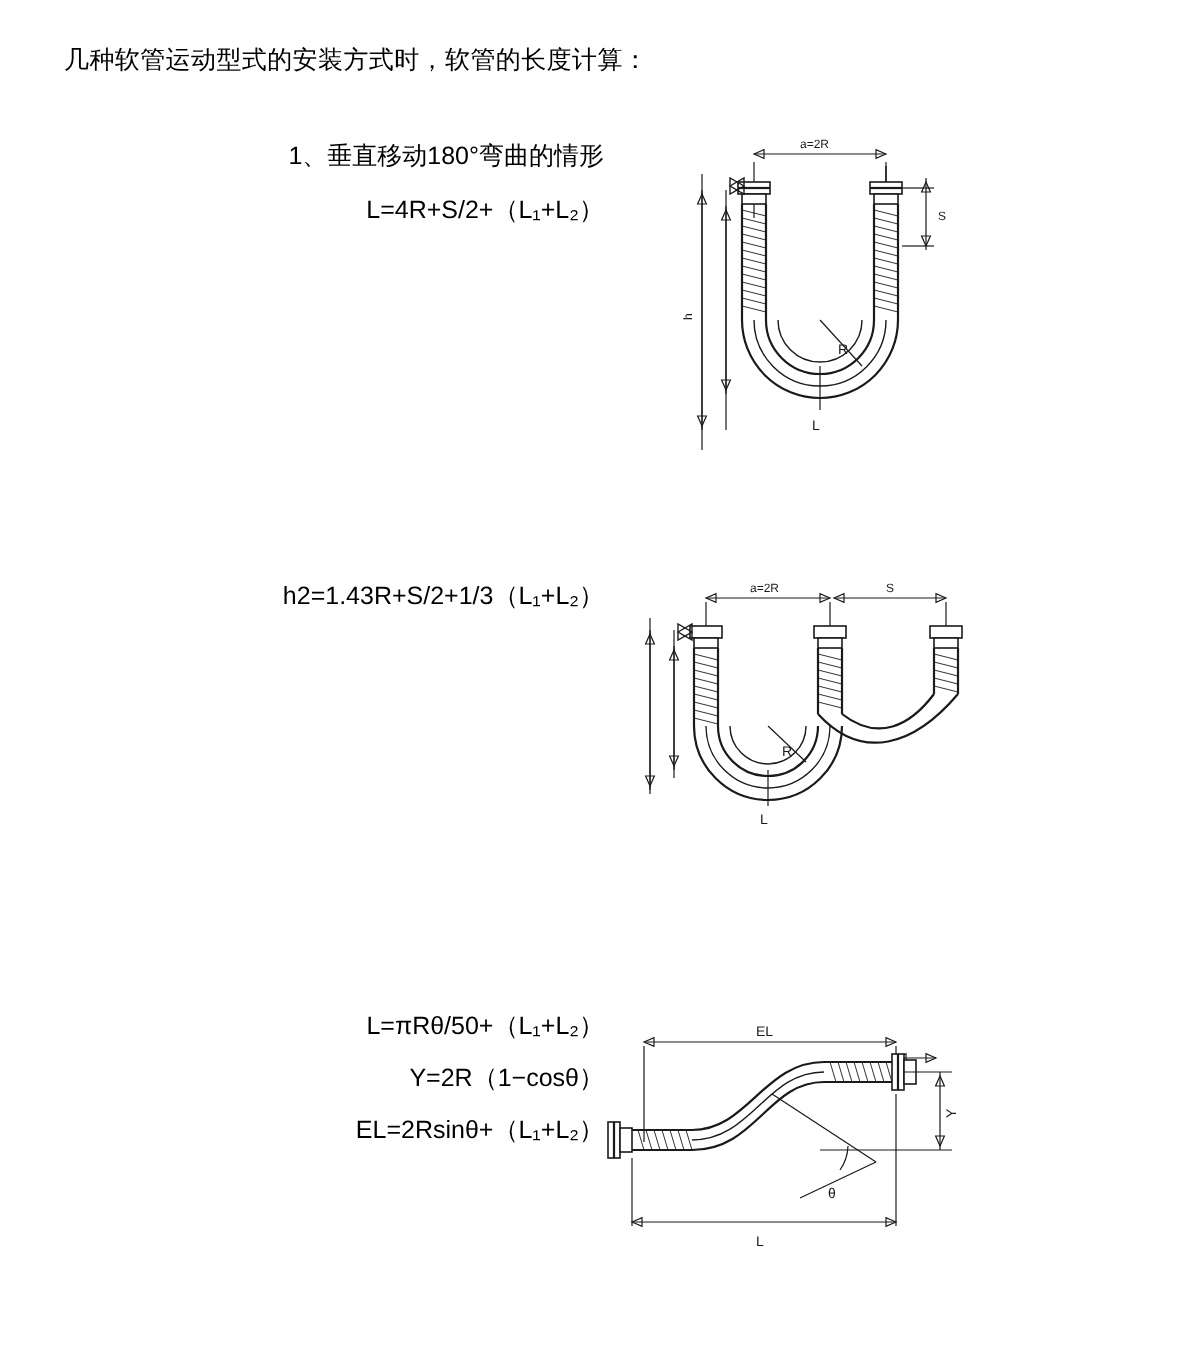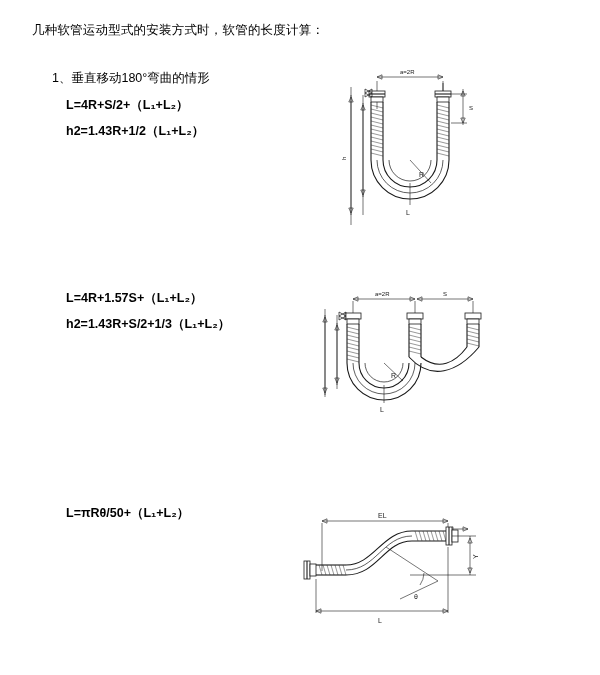--- a/index.html
+++ b/index.html
@@ -35,32 +35,32 @@
   }
   .sec1 { top: 70px; }
   .sec2 { top: 290px; }
   .sec3 { top: 505px; }
 
   .text-col {
     position: absolute;
     left: 52px;
     top: 0;
     width: 250px;
+    text-align: right;
   }
   .sec-title {
     font-size: 12.5px;
     white-space: nowrap;
     margin-bottom: 10px;
   }
   .formula {
     font-size: 12.5px;
     white-space: nowrap;
     margin-left: 14px;
     margin-bottom: 9px;
-    font-weight: bold;
   }
   .fig {
     position: absolute;
   }
   .fig1 { left: 305px; top: -5px; }
   .fig2 { left: 305px; top: -5px; }
   .fig3 { left: 290px; top: -2px; }
   svg { display: block; }
   .thin { stroke: #1a1a1a; stroke-width: 0.7; fill: none; }
   .med { stroke: #1a1a1a; stroke-width: 1.1; fill: none; }
@@ -74,21 +74,20 @@
 <body>
 
 <div class="page">
 
   <div class="intro">几种软管运动型式的安装方式时，软管的长度计算：</div>
 
   <div class="section sec1">
     <div class="text-col">
       <div class="sec-title">1、垂直移动180°弯曲的情形</div>
       <div class="formula">L=4R+S/2+（L₁+L₂）</div>
-      <div class="formula">h2=1.43R+1/2（L₁+L₂）</div>
     </div>
 
     <div class="fig fig1">
       <svg width="185" height="190" viewBox="0 0 185 190">
 
         <line class="dimline" x1="72" y1="12" x2="138" y2="12"></line>
         <path class="dimline" d="M72 12 l5 -2.2 v4.4 z" fill="#1a1a1a"></path>
         <path class="dimline" d="M138 12 l-5 -2.2 v4.4 z" fill="#1a1a1a"></path>
         <text class="dimtxt" x="95" y="9">a=2R</text>
 
@@ -172,21 +171,20 @@
         <line class="dimline" x1="146" y1="58" x2="162" y2="58"></line>
         <text class="dimtxt" x="164" y="45">S</text>
 
         <line class="thin" x1="138" y1="18" x2="138" y2="26"></line>
       </svg>
     </div>
   </div>
 
   <div class="section sec2">
     <div class="text-col">
-      <div class="formula">L=4R+1.57S+（L₁+L₂）</div>
       <div class="formula">h2=1.43R+S/2+1/3（L₁+L₂）</div>
     </div>
 
     <div class="fig fig2">
       <svg width="195" height="140" viewBox="0 0 195 140">
 
         <line class="dimline" x1="48" y1="14" x2="110" y2="14"></line>
         <path class="dimline" d="M48 14 l5 -2.2 v4.4 z" fill="#1a1a1a"></path>
         <path class="dimline" d="M110 14 l-5 -2.2 v4.4 z" fill="#1a1a1a"></path>
         <text class="dimtxt" x="70" y="11">a=2R</text>
@@ -270,20 +268,22 @@
         <line class="dimline" x1="32" y1="38" x2="32" y2="100"></line>
         <path class="dimline" d="M32 40 l-2.2 5 h4.4 z" fill="#1a1a1a"></path>
         <path class="dimline" d="M32 98 l-2.2 -5 h4.4 z" fill="#1a1a1a"></path>
       </svg>
     </div>
   </div>
 
   <div class="section sec3">
     <div class="text-col">
       <div class="formula">L=πRθ/50+（L₁+L₂）</div>
+      <div class="formula">Y=2R（1−cosθ）</div>
+      <div class="formula">EL=2Rsinθ+（L₁+L₂）</div>
     </div>
 
     <div class="fig fig3">
       <svg width="200" height="130" viewBox="0 0 200 130">
 
         <line class="dimline" x1="32" y1="18" x2="158" y2="18"></line>
         <path class="dimline" d="M32 18 l5 -2.2 v4.4 z" fill="#1a1a1a"></path>
         <path class="dimline" d="M158 18 l-5 -2.2 v4.4 z" fill="#1a1a1a"></path>
         <text class="dimtxt2" x="88" y="15">EL</text>
         <line class="dimline" x1="32" y1="20" x2="32" y2="68"></line>

